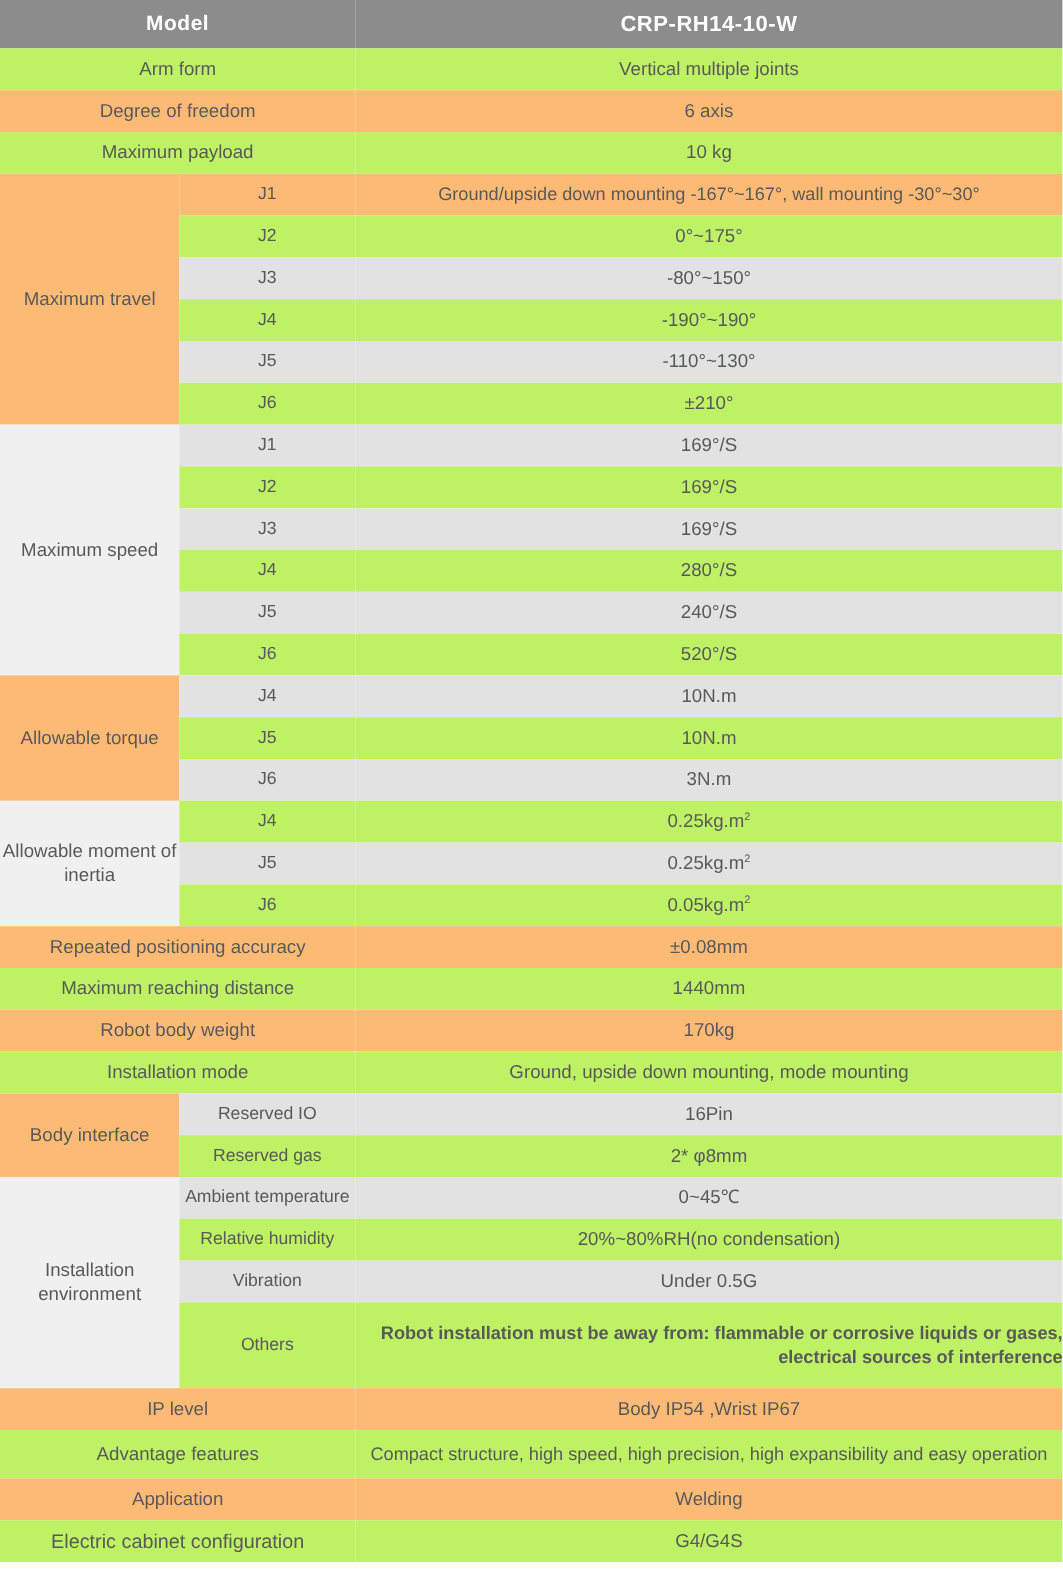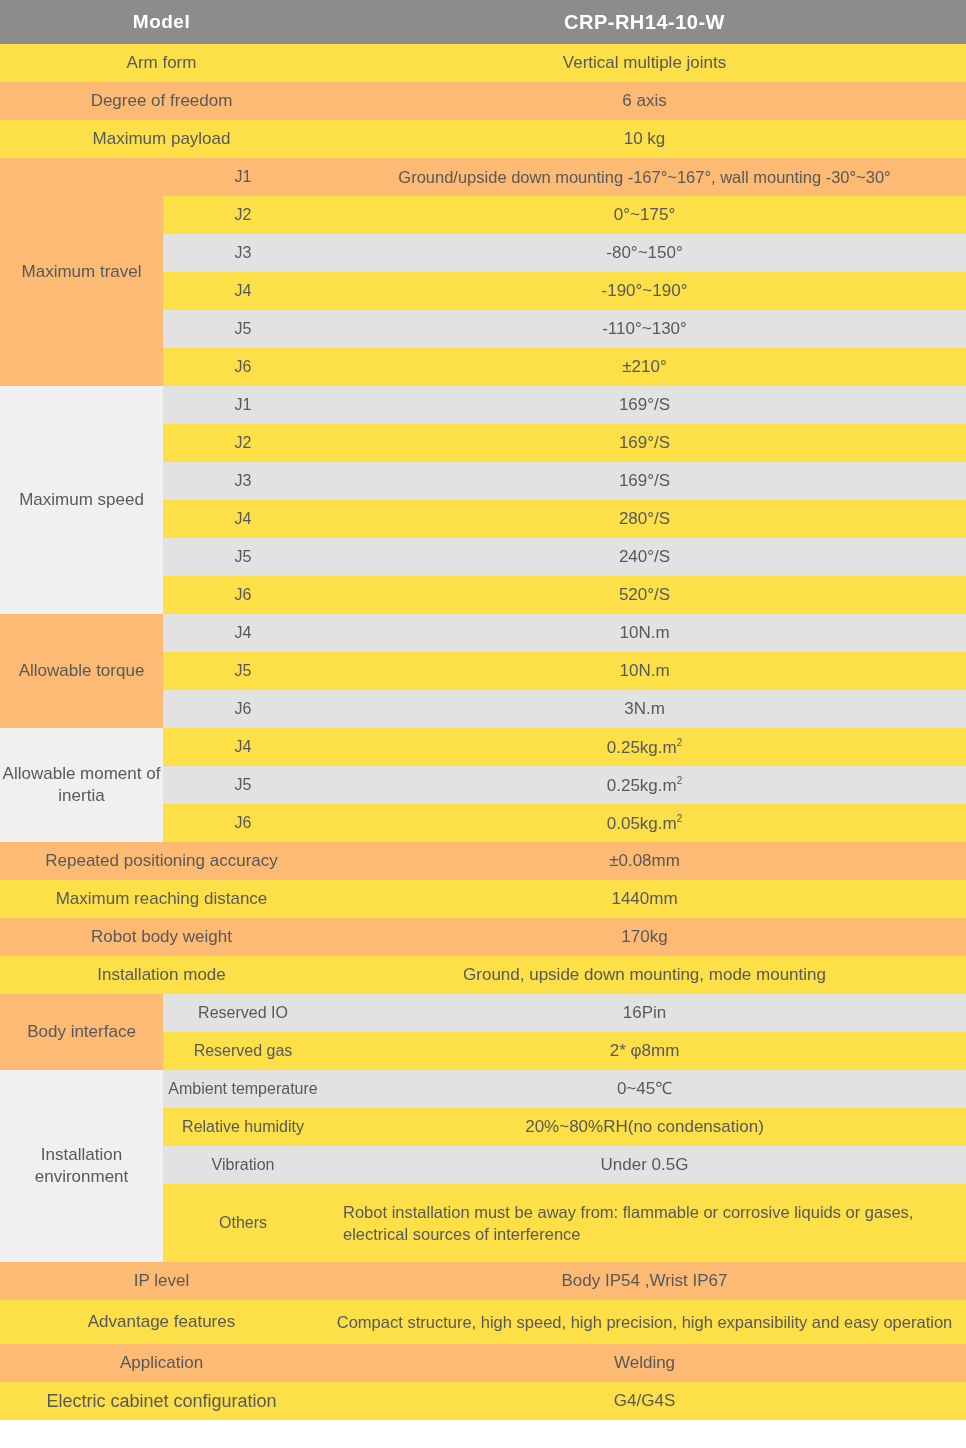--- a/index.html
+++ b/index.html
@@ -36,21 +36,21 @@
     letter-spacing: 0.5px;
     height: 44px;
   }
   .hdr .model-val {
     font-size: 20px;
   }
 
   
   .shade-dark { background: #fdba74; }
   .shade-light { background: #f0f0f0; margin-left: 32px; }
-  .shade-white { background: #fde047; }
+  .shade-white { background: #bef264; }
   .shade-mid { background: #e2e2e2; }
 
   .lbl {
     font-size: 17px;
     color: #58595b;
     line-height: 1.25;
     padding: 6px 4px;
   }
   .lbl-big {
     font-size: 18px;
@@ -230,21 +230,21 @@
   <tr>
     <td class="sub shade-white r38">Relative humidity</td>
     <td class="val shade-white r38">20%~80%RH(no condensation)</td>
   </tr>
   <tr>
     <td class="sub shade-mid r38">Vibration</td>
     <td class="val shade-mid r38">Under 0.5G</td>
   </tr>
   <tr>
     <td class="sub shade-white" style="height:78px;">Others</td>
-    <td class="val val-wide shade-white" style="height:78px; text-align:left; padding-left:20px;">Robot installation must be away from: flammable or corrosive liquids or gases, electrical sources of interference</td>
+    <td class="val val-wide shade-white" style="height:78px; text-align:right; padding-left:20px;font-weight:bold;">Robot installation must be away from: flammable or corrosive liquids or gases, electrical sources of interference</td>
   </tr>
 
   <tr>
     <td colspan="2" class="lbl shade-dark r38">IP level</td>
     <td class="val shade-dark r38">Body IP54 ,Wrist IP67</td>
   </tr>
 
   <tr>
     <td colspan="2" class="lbl shade-white r44">Advantage features</td>
     <td class="val val-wide shade-white r44">Compact structure, high speed, high precision, high expansibility and easy operation</td>

